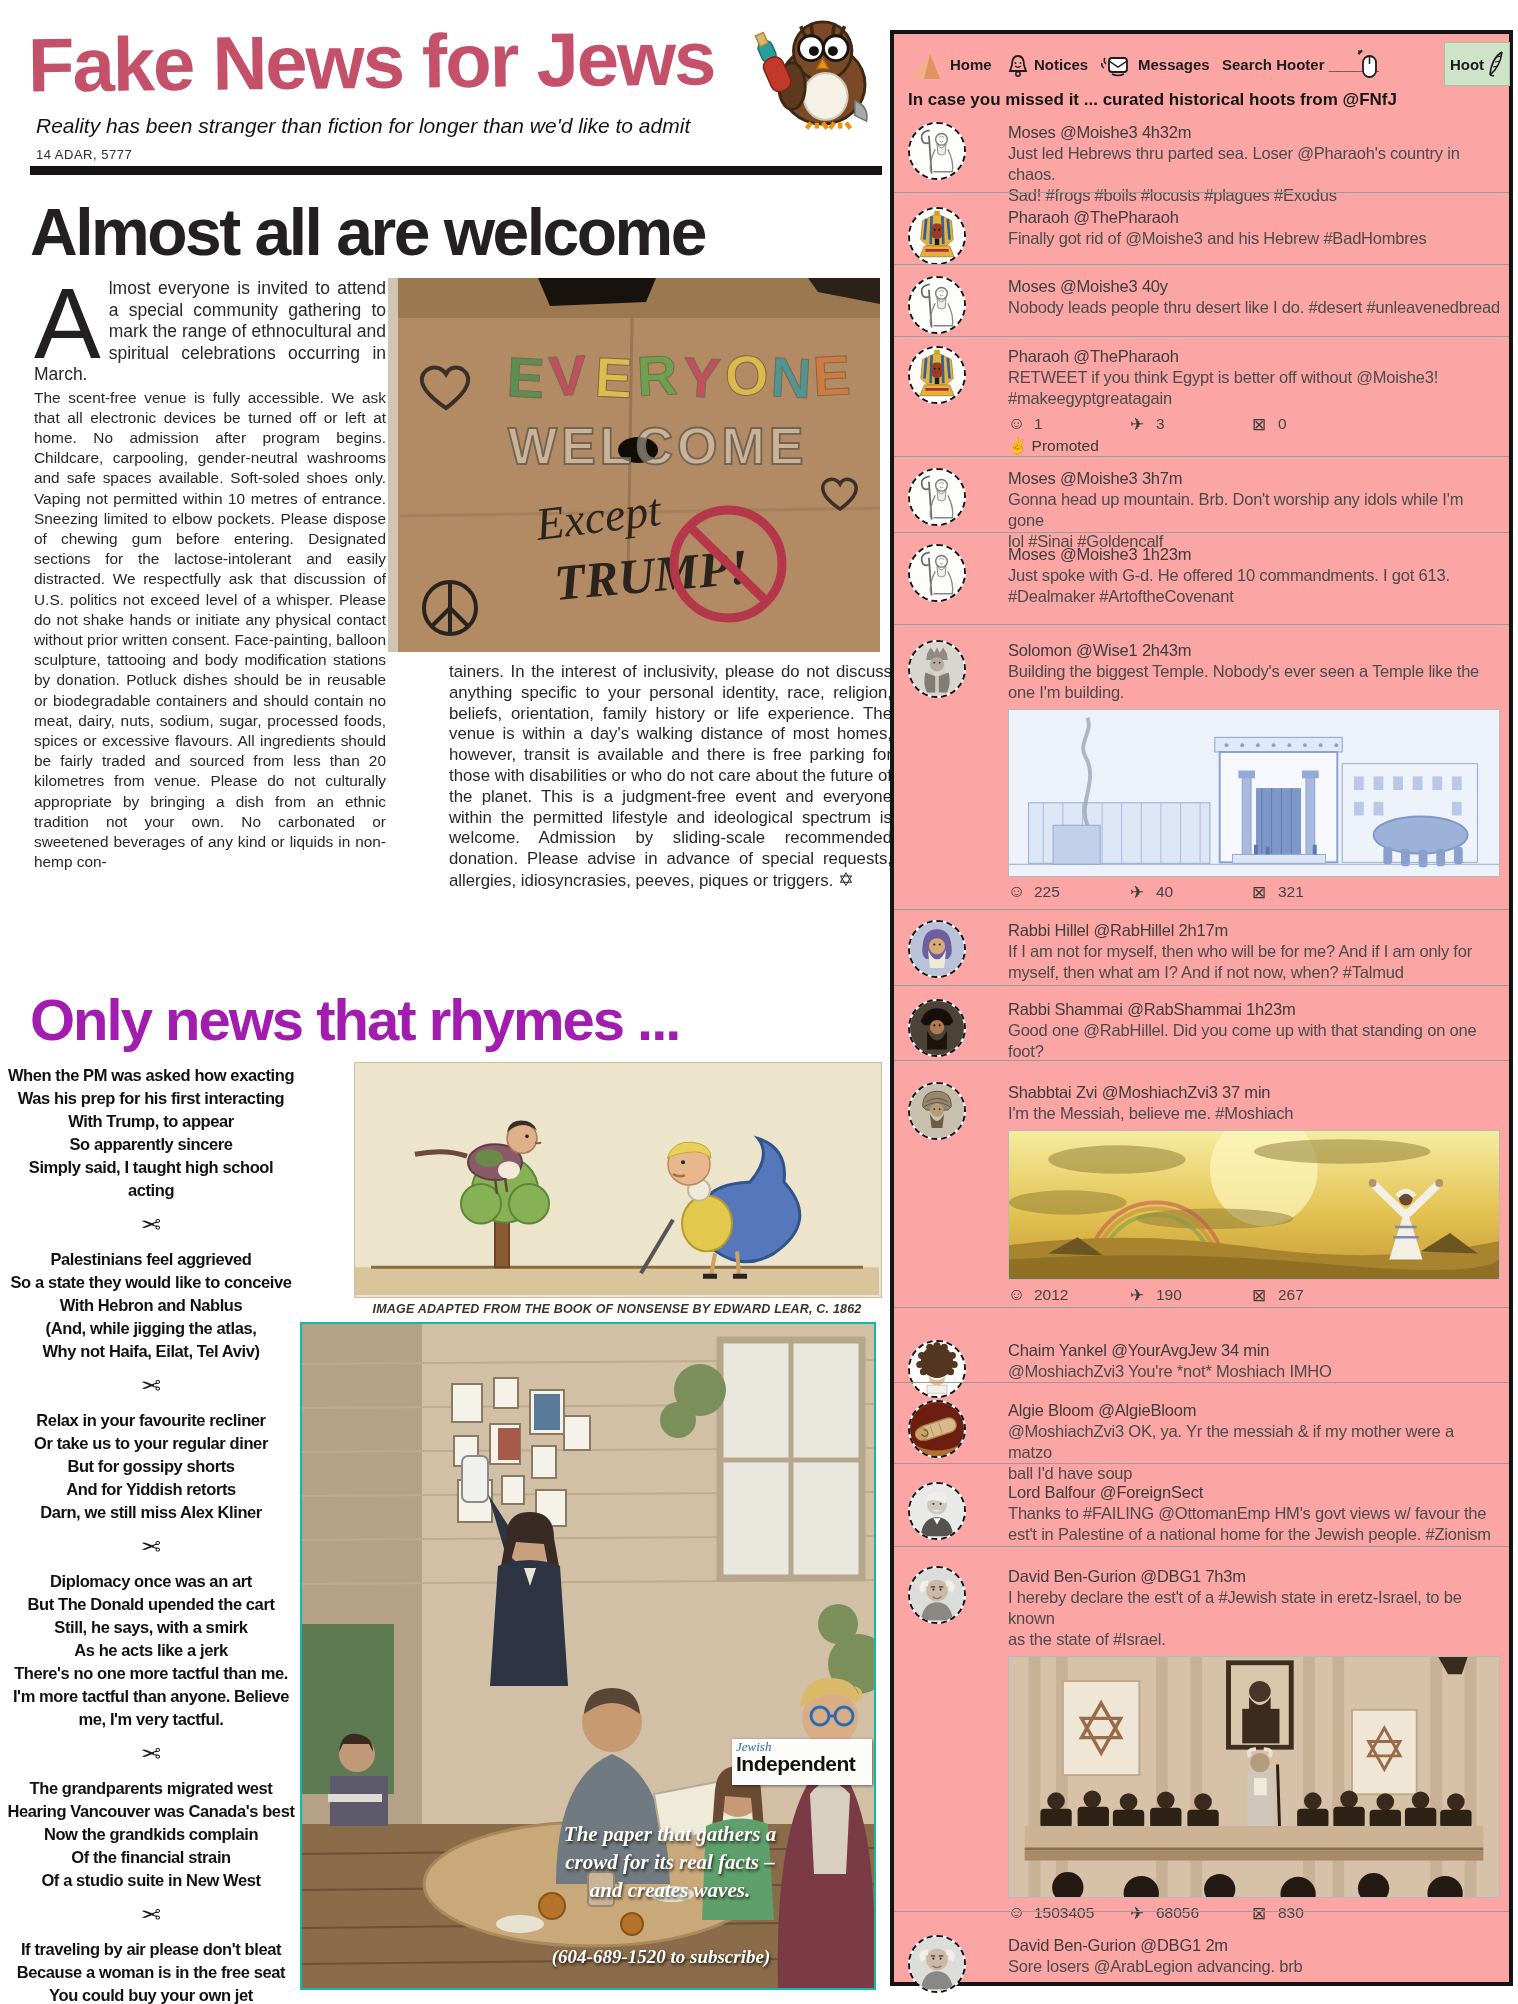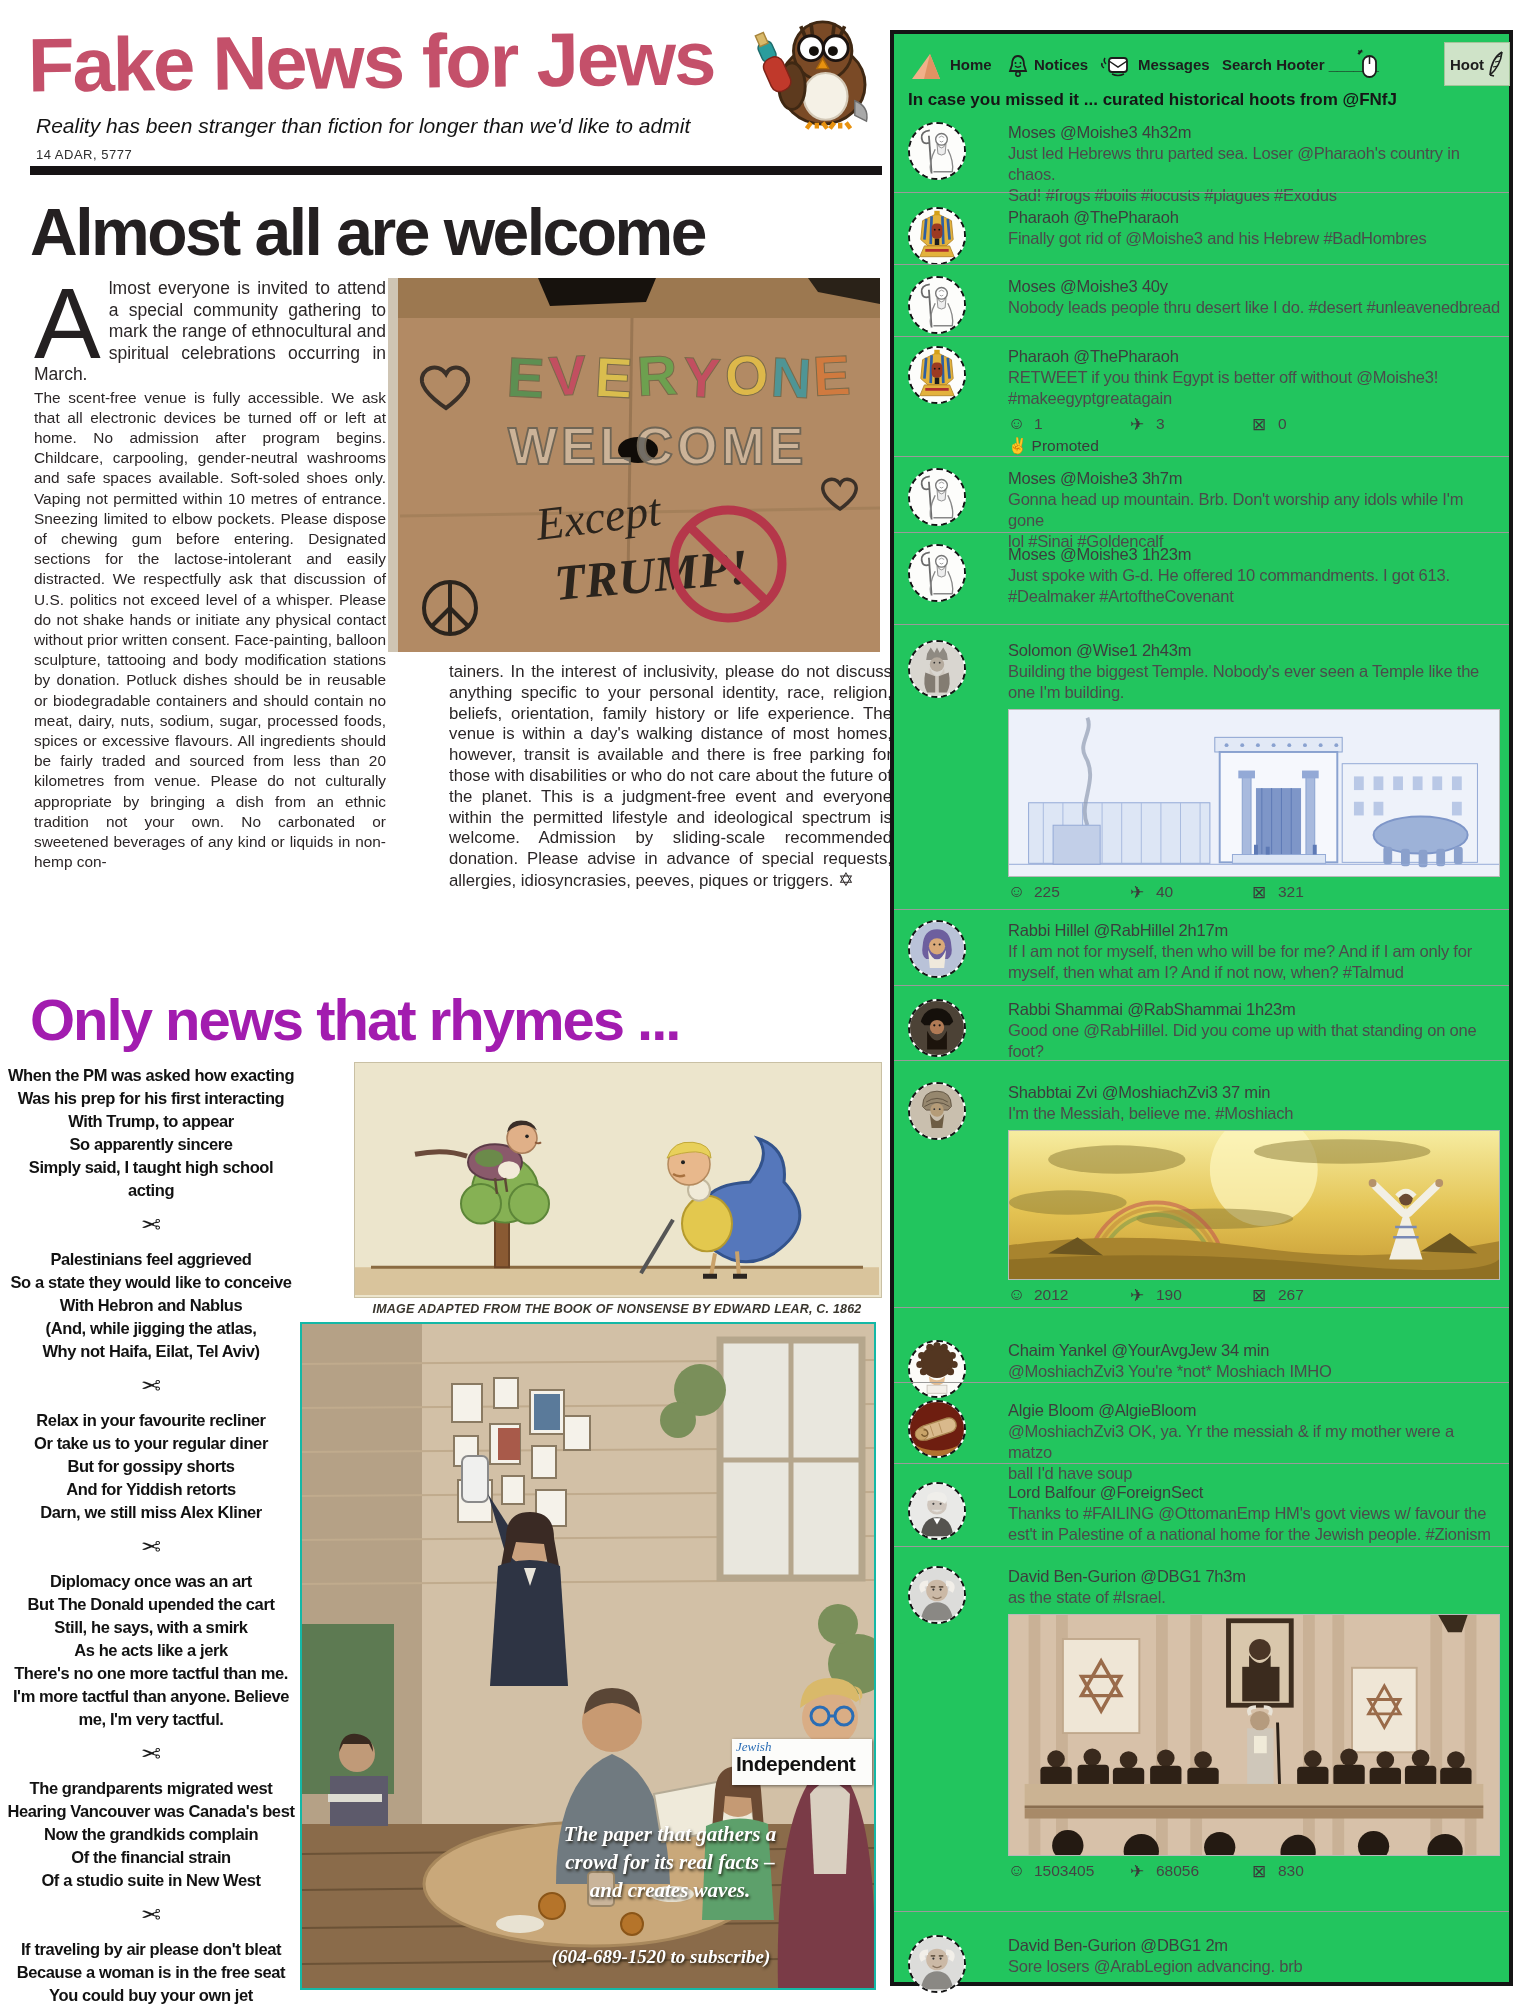--- a/index.html
+++ b/index.html
@@ -44,21 +44,21 @@
   #ji-logo .jl-top{font-family:"Liberation Serif",serif;font-style:italic;font-size:13px;color:#2a6db5;line-height:12px;}
   #ji-logo .jl-main{font-size:21px;font-weight:bold;color:#111;letter-spacing:-0.5px;line-height:22px;}
   #cafe-script{position:absolute;left:168px;right:4px;top:496px;text-align:center;
     font-family:"Liberation Serif",serif;font-style:italic;font-weight:bold;font-size:21px;
     line-height:28px;color:#ffffff;text-shadow:1px 2px 3px rgba(20,15,5,.85);}
   #cafe-phone{position:absolute;left:150px;right:4px;top:622px;text-align:center;
     font-family:"Liberation Serif",serif;font-style:italic;font-weight:bold;font-size:19px;
     color:#ffffff;text-shadow:1px 2px 3px rgba(20,15,5,.85);}
 
   
-  #hooter{left:890px;top:30px;width:623px;height:1956px;border:4px solid #141414;background:#22c55e;box-sizing:border-box;}
+  #hooter{left:890px;top:30px;width:623px;height:1956px;border:4px solid #141414;background:#fca5a5;box-sizing:border-box;}
   .nav-label{position:absolute;top:22px;font-size:15px;font-weight:bold;color:#1d1d1d;white-space:nowrap;}
   #hoot-btn{position:absolute;left:550px;top:8px;width:64px;height:42px;background:#cfe3c8;
     border:1px solid #a5c49a;display:flex;align-items:center;justify-content:center;gap:4px;
     font-size:15px;font-weight:bold;color:#1d1d1d;}
   #hooter-subtitle{position:absolute;left:14px;top:56px;font-size:17px;font-weight:bold;color:#161616;white-space:nowrap;}
 
   .tweet{position:absolute;left:0;width:615px;}
   .tw-avatar{position:absolute;left:14px;top:0px;width:58px;height:58px;border-radius:50%;
     border:2.5px dashed #151515;background:#fff;box-sizing:border-box;overflow:hidden;}
   .tw-avatar svg{width:100%;height:100%;display:block;}
@@ -769,20 +769,21 @@
               <path d="M15 26 q-5 -9 5 -9 M45 26 q5 -9 -5 -9" stroke="#f2efe9" stroke-width="6" fill="none"></path>
               <path d="M23 21 h5 M32 21 h5" stroke="#6b5b4a" stroke-width="2"></path>
               <circle cx="26" cy="24" r="1.2" fill="#333"></circle>
               <circle cx="34" cy="24" r="1.2" fill="#333"></circle>
               <path d="M25 32 q5 4 10 0" stroke="#8a7560" stroke-width="1.5" fill="none"></path>
               <path d="M12 58 q3 -20 18 -20 q15 0 18 20 z" fill="#8a8884"></path>
             </svg>
           </div>
           <div class="tw-content">
             <div class="tw-header">David Ben-Gurion @DBG1 7h3m</div>
+            <div class="tw-line">I hereby declare the est't of a #Jewish state in eretz-Israel, to be known</div>
             <div class="tw-line">as the state of #Israel.</div>
             <div class="tw-image" style="height: 240px; width: 490px;">
               <svg viewBox="0 0 500 250" preserveAspectRatio="none">
                 <rect width="500" height="250" fill="#d7c1a9"></rect>
                 <g fill="#c9b196">
                   <rect x="20" y="0" width="12" height="250"></rect>
                   <rect x="48" y="0" width="12" height="250"></rect>
                   <rect x="150" y="0" width="12" height="250"></rect>
                   <rect x="185" y="0" width="12" height="250"></rect>
                   <rect x="300" y="0" width="12" height="250"></rect>

